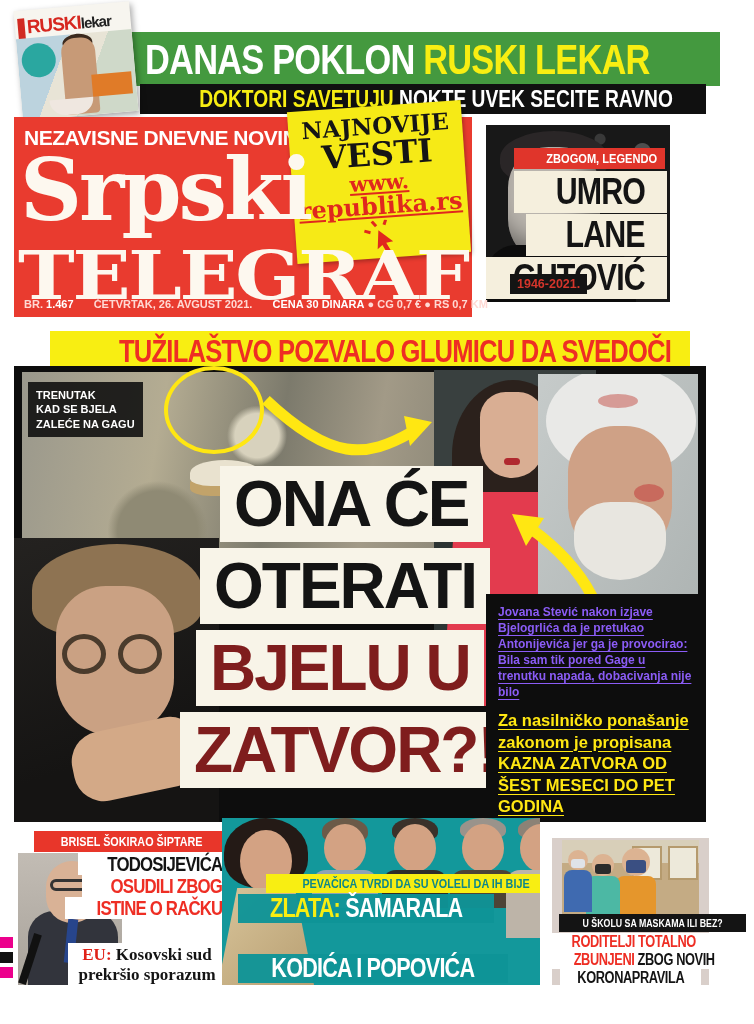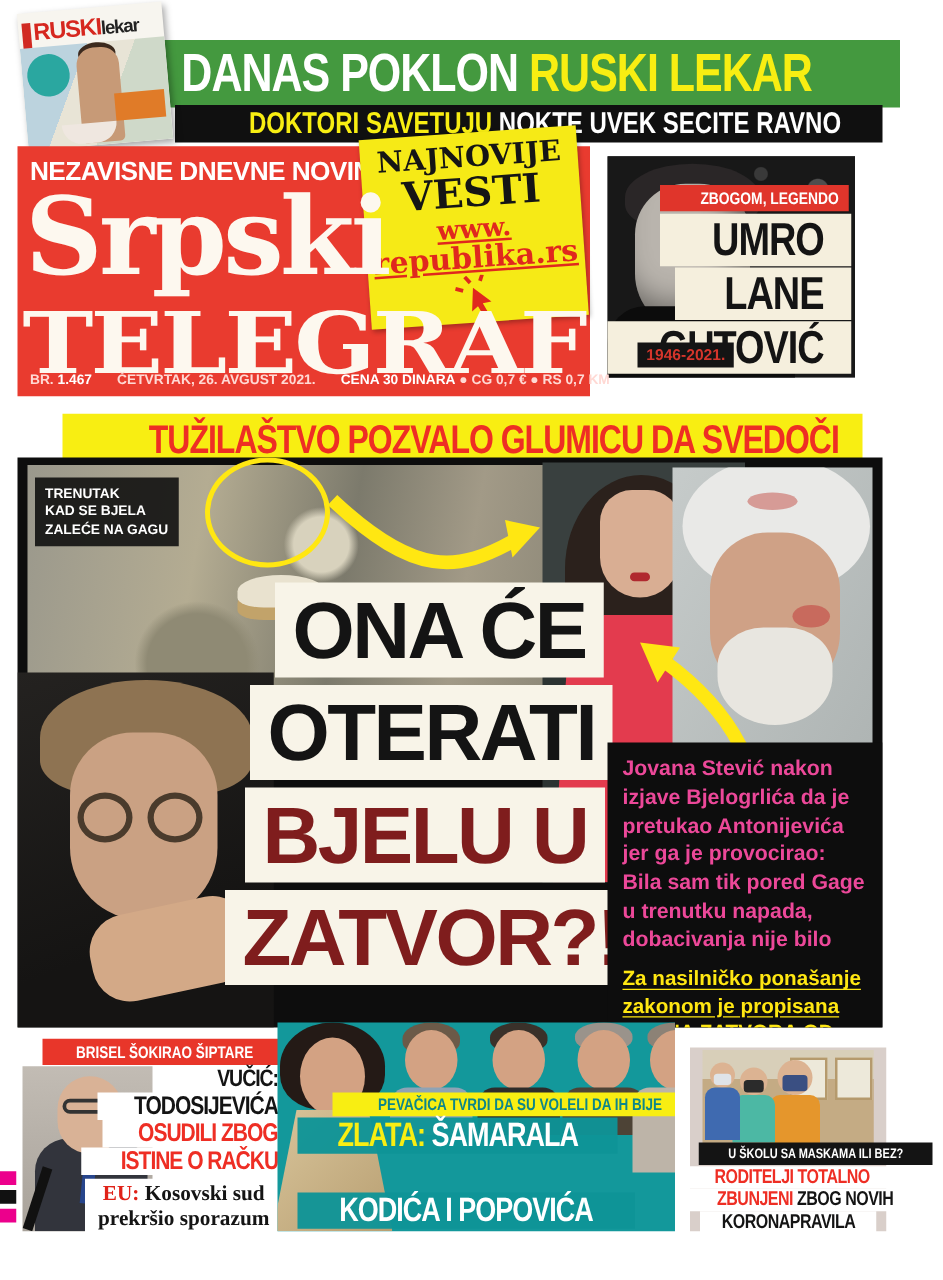--- a/index.html
+++ b/index.html
@@ -37,21 +37,21 @@
   .mh-info { position:absolute; left:10px; bottom:7px; color:#ffd9d4; font-size:11px; font-weight:600; z-index:4; white-space:nowrap; }
   .mh-info b { color:#fff; font-weight:900; }
   .mh-info .sp { display:inline-block; width:14px; }
   .sticker { position:absolute; left:278px; top:-11px; width:174px; height:152px; background:#f6ea16; transform:rotate(-4deg); z-index:2; text-align:center; box-shadow:1px 2px 4px rgba(0,0,0,.3); }
   .st1 { font-family:"DejaVu Serif", serif; font-weight:700; color:#151515; font-size:23px; margin-top:6px; letter-spacing:0; }
   .st2 { font-family:"DejaVu Serif", serif; font-weight:700; color:#151515; font-size:32px; line-height:30px; }
   .st3 { font-family:"DejaVu Serif", serif; font-weight:700; color:#e0281e; font-size:21px; text-decoration:underline; margin-top:3px; line-height:21px;}
   .st4 { font-family:"DejaVu Serif", serif; font-weight:700; color:#e0281e; font-size:24px; text-decoration:underline; line-height:26px; }
 
   
-  .obit { left:486px; top:125px; width:198px; height:177px; background:#141414; overflow:hidden; }
+  .obit { left:486px; top:125px; width:184px; height:177px; background:#141414; overflow:hidden; }
   .obit-bokeh { position:absolute; inset:0;
      background: radial-gradient(circle 14px at 85% 15%, #4e4e4e 0 8px, transparent 9px),
                  radial-gradient(circle 10px at 70% 35%, #3c3c3c 0 6px, transparent 7px),
                  radial-gradient(circle 12px at 92% 55%, #444 0 7px, transparent 8px),
                  radial-gradient(circle 9px at 62% 8%,  #393939 0 5px, transparent 6px), #181818; }
   .obit-face { position:absolute; left:22px; top:22px; width:92px; height:118px; background:#b9b4ad; border-radius:44px 44px 50px 50px;
      box-shadow: inset -14px -20px 24px rgba(0,0,0,.45); }
   .obit-hair { position:absolute; left:14px; top:6px; width:108px; height:54px; background:#2a2627; border-radius:50% 50% 40% 40%; }
   .obit-body { position:absolute; left:0px; top:120px; width:150px; height:60px; background:#0c0c0c; border-radius:30px 40px 0 0; }
   .obit-kicker { position:absolute; right:5px; top:23px; background:#e0352b; color:#fff; font-weight:900; font-size:13.5px; padding:3px 8px; }
@@ -87,21 +87,21 @@
   .ph-glasses { position:absolute; left:0; top:172px; width:205px; height:284px; background:linear-gradient(160deg,#242220,#151413 70%); overflow:hidden; }
   .g-hair { position:absolute; left:18px; top:6px; width:170px; height:92px; background:#8e7352; border-radius:50% 50% 30% 30%; }
   .g-face { position:absolute; left:42px; top:48px; width:118px; height:150px; background:#caa183; border-radius:50px 50px 58px 58px; }
   .g-gl1, .g-gl2 { position:absolute; top:96px; width:44px; height:40px; border:5px solid #4a3b2c; border-radius:50%; }
   .g-gl1 { left:48px; } .g-gl2 { left:104px; }
   .g-hands { position:absolute; left:58px; top:186px; width:130px; height:70px; background:#d3a987; border-radius:30px; transform:rotate(-12deg); }
   .hl { position:absolute; background:#f8f4e8; padding:0 14px; font-weight:900; letter-spacing:-2px; font-size:64px; line-height:76px; white-space:nowrap; }
   .hl-black { color:#141414; } .hl-red { color:#7f1d1d; }
   .hl1 { left:206px; top:100px; } .hl2 { left:186px; top:182px; } .hl3 { left:182px; top:264px; } .hl4 { left:166px; top:346px; }
   .quote-panel { position:absolute; left:472px; top:228px; width:220px; height:228px; background:#0d0d0d; padding:10px 10px 0 12px; }
-  .q-white { color:#ec4899; font-weight:800; font-size:17px; line-height:1.34; text-underline-offset:3px; }
+  .q-white { color:#8b5cf6; font-weight:800; font-size:12px; line-height:1.34; text-decoration:underline; text-underline-offset:3px; }
   .q-yellow { margin-top:10px; color:#ffe712; font-weight:800; font-size:16.5px; line-height:1.3; text-decoration:underline; text-underline-offset:3px; }
   .arrows { position:absolute; inset:0; pointer-events:none; }
 
   
   .card-left { left:14px; top:833px; width:212px; height:152px; background:#fff; }
   .cl-kicker { position:absolute; left:20px; top:-2px; background:#e8362a; color:#fff; font-weight:900; font-size:13.5px; padding:3px 9px; white-space:nowrap; }
   .cl-photo { position:absolute; left:4px; top:20px; width:104px; height:132px; background:linear-gradient(#c2bcb4,#a8a29a); overflow:hidden; }
   .v-suit { position:absolute; left:10px; top:58px; width:90px; height:74px; background:#32343c; border-radius:26px 26px 0 0; }
   .v-face { position:absolute; left:28px; top:8px; width:52px; height:62px; background:#d9b296; border-radius:26px; }
   .v-glasses { position:absolute; left:32px; top:26px; width:44px; height:12px; border:3px solid #333; border-radius:6px; background:transparent; }
@@ -286,21 +286,20 @@
   <div class="abs card-left">
     <div class="cl-photo">
       <div class="v-suit"></div>
       <div class="v-face"></div>
       <div class="v-glasses"></div>
       <div class="v-tie"></div>
       <div class="v-mic"></div>
     </div>
     <div class="cl-kicker"><span class="cxc">BRISEL ŠOKIRAO ŠIPTARE</span></div>
     <div class="cl-lines">
-      <div class="cl-line cl-l1"><span class="cl-chip"><span class="cxr">VUČIĆ:</span></span></div>
       <div class="cl-line cl-l2"><span class="cl-chip"><span class="cxr">TODOSIJEVIĆA</span></span></div>
       <div class="cl-line cl-l3"><span class="cl-chip"><span class="cxr">OSUDILI ZBOG</span></span></div>
       <div class="cl-line cl-l4"><span class="cl-chip"><span class="cxr">ISTINE O RAČKU</span></span></div>
     </div>
     <div class="cl-serif">
       <span class="eu">EU:</span><span> Kosovski sud prekršio sporazum</span>
     </div>
   </div>
 
   <div class="abs card-center">

